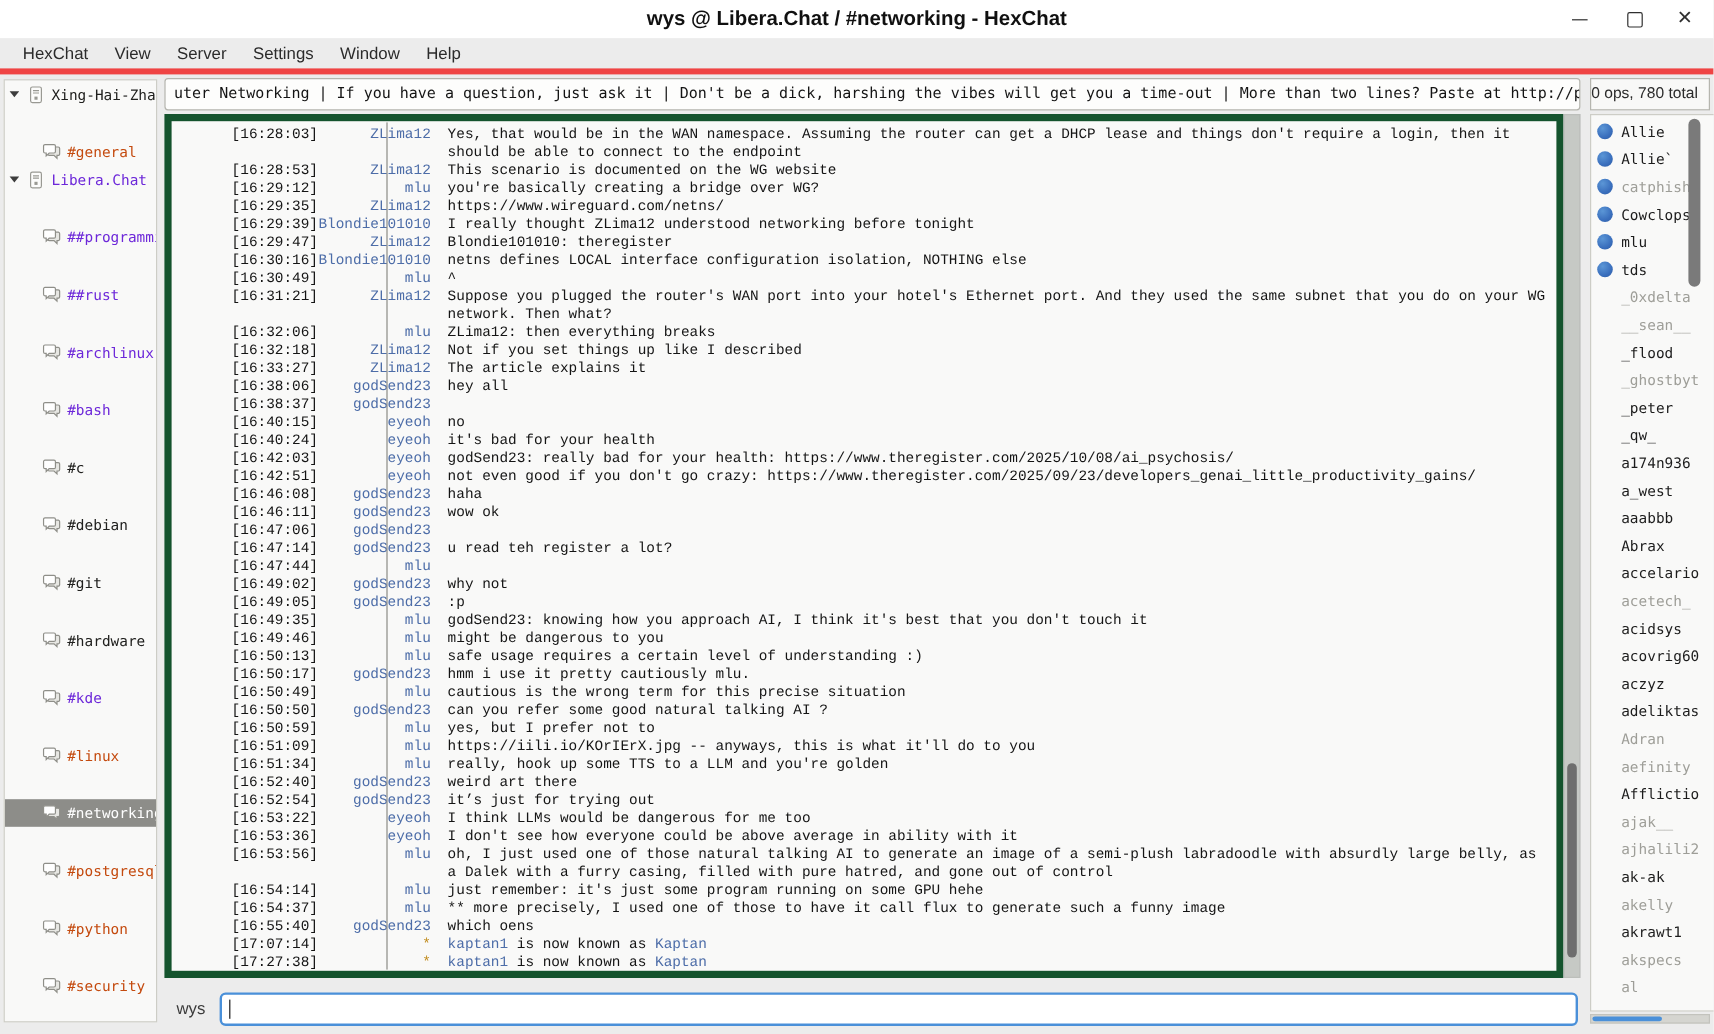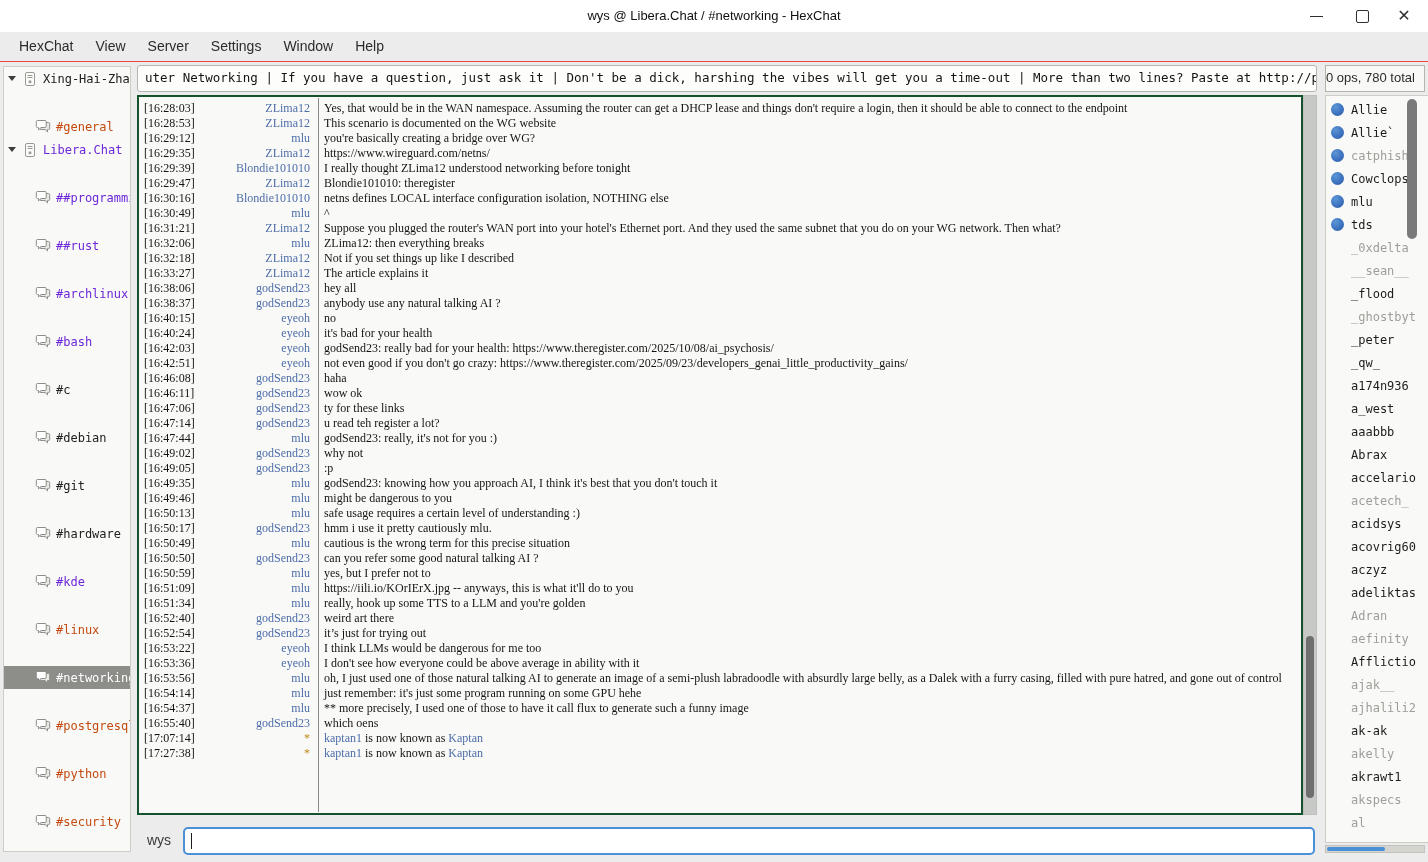--- a/index.html
+++ b/index.html
@@ -1,49 +1,49 @@
 <!DOCTYPE html>
 <html><head>
 <meta charset="utf-8">
 <style>
   * { margin:0; padding:0; box-sizing:border-box; }
   html,body { width:1428px; height:862px; overflow:hidden; }
   body { background:#ececec; font-family:"Liberation Sans", sans-serif; position:relative; }
 
   
   .titlebar { position:absolute; left:0; top:0; width:1428px; height:32px; background:#ffffff; }
-  .win-title { line-height:32px; text-align:center; font-weight:normal; font-size:13px; color:#101010; }
+  .win-title { line-height:32px; text-align:center; font-weight:bold; font-size:17px; color:#101010; }
   .win-btn { position:absolute; top:0; width:40px; height:32px; display:flex; align-items:center; justify-content:center; }
   .btn-min { right:92px; } .btn-max { right:46px; } .btn-close { right:4px; }
   .glyph-min { width:13px; height:0; border-top:1.6px solid #2f2f2f; display:block; }
   .glyph-max { width:13px; height:13px; border:1.6px solid #2f2f2f; border-radius:2px; display:block; }
   .glyph-close { font-size:16px; color:#2f2f2f; line-height:16px; }
 
   
-  .menubar { position:absolute; left:0; top:32px; width:1428px; height:30px; background:#ececec; display:flex; align-items:center; padding-left:8px; border-bottom:1px solid #ef4444; }
+  .menubar { position:absolute; left:0; top:32px; width:1428px; height:30px; background:#ececec; display:flex; align-items:center; padding-left:8px; border-bottom:5px solid #ef4444; }
   .menu-item { padding:0 11px; font-size:14px; color:#2b2b2b; line-height:29px; }
 
   
   .tree-panel { position:absolute; left:3px; top:66px; width:128px; height:786px; background:#f9f9f8; border:1px solid #cdcdc6; overflow:hidden; font-family:"DejaVu Sans Mono", monospace; }
   .t-row { height:23px; display:flex; align-items:center; padding-left:4px; white-space:nowrap; overflow:hidden; }
   .t-row.channel { padding-left:31px;margin-top:25px; }
   .t-expander { width:14px; flex:none; display:flex; align-items:center; }
   .t-expander i { width:0; height:0; border-left:4.5px solid transparent; border-right:4.5px solid transparent; border-top:5.5px solid #3d3d3d; display:block; }
   .t-icon { width:16px; height:16px; margin-right:5px; flex:none; }
   .t-label { font-size:12px; color:#20201e; }
   .t-row.c-blue .t-label { color:#6d28d9; }
   .t-row.c-orange .t-label { color:#c44a0e; }
   .t-row.selected { background:#8d8d89; }
   .t-row.selected .t-label { color:#ffffff; }
 
   
   .topic-bar { position:absolute; left:137px; top:65px; width:1180px; height:27px; background:#fdfdfc; border:1px solid #b5b5ae; border-radius:3px; font-family:"DejaVu Sans Mono", monospace; font-size:12.5px; line-height:24px; color:#141414; padding:0 7px; white-space:nowrap; overflow:hidden; }
 
   
-  .chat-box { position:absolute; left:137px; top:95px; width:1166px; height:720px; background:#f9f9f8; border:2px solid #14532d; overflow:hidden; font-family:Liberation Serif, serif; font-size:12px; line-height:15px; color:#141414; padding-top:4px; }
+  .chat-box { position:absolute; left:137px; top:95px; width:1166px; height:720px; background:#f9f9f8; border:6px solid #14532d; overflow:hidden; font-family:Liberation Mono, monospace; font-size:12px; line-height:15px; color:#141414; padding-top:4px;padding-left:45px; }
   .chat-box::after { content:""; position:absolute; left:179px; top:1px; bottom:1px; width:1px; background:#8c8c86; }
   .chat-row { display:flex; align-items:flex-start; }
   .c-time { width:72px; flex:none; padding-left:5px; white-space:nowrap; }
   .c-nick { width:106px; flex:none; text-align:right; padding-right:7px; color:#4d6da8; white-space:nowrap; overflow:hidden; }
   .c-nick.star { color:#c08a1a; }
   .c-msg { flex:1; min-width:0; padding-left:7px; padding-right:4px; word-wrap:break-word; }
   .c-msg .b { color:#4d6da8; }
 
   .chat-scroll { position:absolute; left:1303px; top:95px; width:14px; height:720px; background:#c6c9c5; border:1px solid #bcbfbb; }
   .chat-scroll .thumb { position:absolute; left:2px; width:8px; border-radius:4px; background:#6e6e6e; top:540px; height:162px; }
@@ -423,23 +423,20 @@
       <span class="c-time">[16:38:06]</span>
       <span class="c-nick">godSend23</span>
       <span class="c-msg">
         
       <span>hey all</span></span>
     </div>
 
     <div class="chat-row">
       <span class="c-time">[16:38:37]</span>
       <span class="c-nick">godSend23</span>
-      <span class="c-msg">
-        
-      <span>anybody use any natural talking AI ?</span></span>
     </div>
 
     <div class="chat-row">
       <span class="c-time">[16:40:15]</span>
       <span class="c-nick">eyeoh</span>
       <span class="c-msg">
         
       <span>no</span></span>
     </div>
 
@@ -479,39 +476,33 @@
       <span class="c-time">[16:46:11]</span>
       <span class="c-nick">godSend23</span>
       <span class="c-msg">
         
       <span>wow ok</span></span>
     </div>
 
     <div class="chat-row">
       <span class="c-time">[16:47:06]</span>
       <span class="c-nick">godSend23</span>
-      <span class="c-msg">
-        
-      <span>ty for these links</span></span>
     </div>
 
     <div class="chat-row">
       <span class="c-time">[16:47:14]</span>
       <span class="c-nick">godSend23</span>
       <span class="c-msg">
         
       <span>u read teh register a lot?</span></span>
     </div>
 
     <div class="chat-row">
       <span class="c-time">[16:47:44]</span>
       <span class="c-nick">mlu</span>
-      <span class="c-msg">
-        
-      <span>godSend23: really, it's not for you :)</span></span>
     </div>
 
     <div class="chat-row">
       <span class="c-time">[16:49:02]</span>
       <span class="c-nick">godSend23</span>
       <span class="c-msg">
         
       <span>why not</span></span>
     </div>
 

